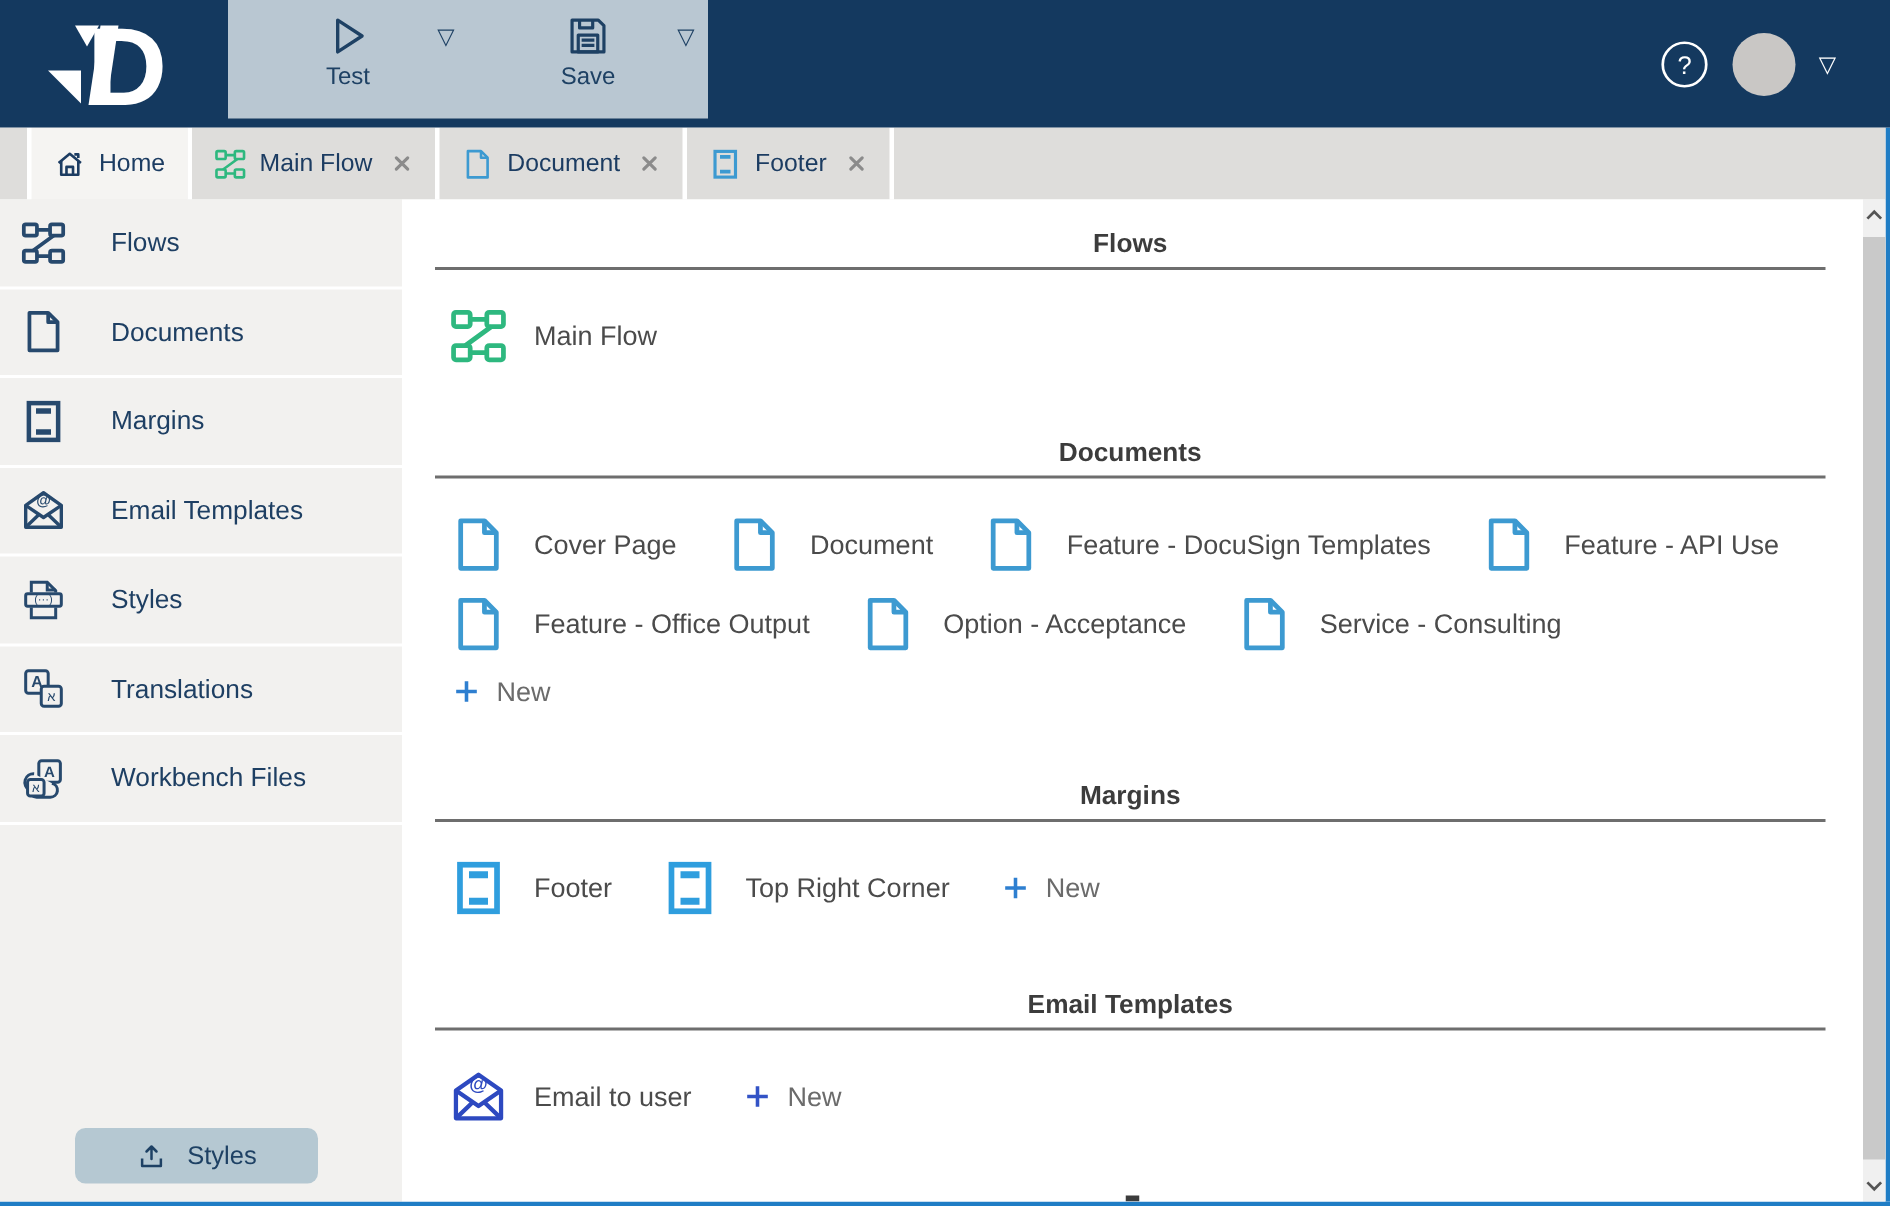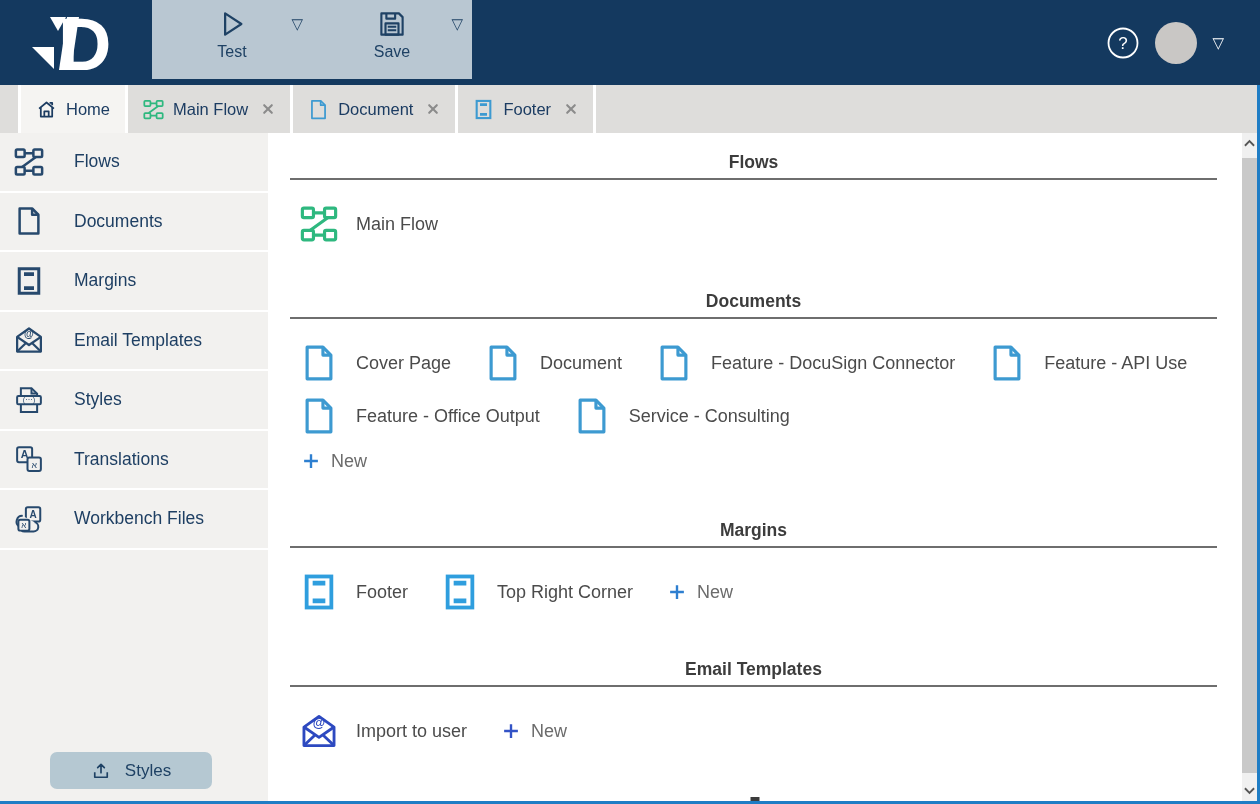--- a/index.html
+++ b/index.html
@@ -304,41 +304,50 @@
                     </span>
                     <span class="item-label">Document</span>
                   </div>
                   <div class="item">
                     <span class="item-icon" style="color: rgb(61, 154, 209);">
                       <svg viewBox="0 0 24 24" fill="none" stroke="currentColor" stroke-width="2" stroke-linejoin="round">
                         <path d="M4.5 2h10l5 5v15h-15z"></path>
                         <path d="M14.5 2v5h5"></path>
                       </svg>
                     </span>
-                    <span class="item-label">Feature - DocuSign Connector</span>
+                    <span class="item-label">Feature - DocuSign Templates</span>
                   </div>
                   <div class="item">
                     <span class="item-icon" style="color: rgb(61, 154, 209);">
                       <svg viewBox="0 0 24 24" fill="none" stroke="currentColor" stroke-width="2" stroke-linejoin="round">
                         <path d="M4.5 2h10l5 5v15h-15z"></path>
                         <path d="M14.5 2v5h5"></path>
                       </svg>
                     </span>
                     <span class="item-label">Feature - API Use</span>
                   </div>
                 </div>
                 <div class="row">
                   <div class="item">
                     <span class="item-icon" style="color: rgb(61, 154, 209);">
                       <svg viewBox="0 0 24 24" fill="none" stroke="currentColor" stroke-width="2" stroke-linejoin="round">
                         <path d="M4.5 2h10l5 5v15h-15z"></path>
                         <path d="M14.5 2v5h5"></path>
                       </svg>
                     </span>
                     <span class="item-label">Feature - Office Output</span>
+                  </div>
+                  <div class="item">
+                    <span class="item-icon" style="color: rgb(61, 154, 209);">
+                      <svg viewBox="0 0 24 24" fill="none" stroke="currentColor" stroke-width="2" stroke-linejoin="round">
+                        <path d="M4.5 2h10l5 5v15h-15z"></path>
+                        <path d="M14.5 2v5h5"></path>
+                      </svg>
+                    </span>
+                    <span class="item-label">Option - Acceptance</span>
                   </div>
                   <div class="item">
                     <span class="item-icon" style="color: rgb(61, 154, 209);">
                       <svg viewBox="0 0 24 24" fill="none" stroke="currentColor" stroke-width="2" stroke-linejoin="round">
                         <path d="M4.5 2h10l5 5v15h-15z"></path>
                         <path d="M14.5 2v5h5"></path>
                       </svg>
                     </span>
                     <span class="item-label">Service - Consulting</span>
                   </div>
@@ -395,21 +404,21 @@
               <div class="rows">
                 <div class="row">
                   <div class="item">
                     <span class="item-icon" style="color: rgb(45, 73, 192);">
                       <svg viewBox="0 0 24 24" fill="none" stroke="currentColor" stroke-width="1.8" stroke-linejoin="round">
                         <path d="M2.5 9.5L12 2.8l9.5 6.7v11.7h-19z"></path>
                         <path d="M2.5 9.5L12 16l9.5-6.5M2.5 21.2L10 14M21.5 21.2L14 14"></path>
                         <text x="12" y="9.4" font-size="8" font-weight="bold" text-anchor="middle" fill="currentColor" stroke="none" font-family="Liberation Sans, sans-serif">@</text>
                       </svg>
                     </span>
-                    <span class="item-label">Import to user</span>
+                    <span class="item-label">Email to user</span>
                   </div>
                   <div class="new-button">
                     <span class="new-plus" style="color: rgb(51, 83, 198);">
                       <svg viewBox="0 0 24 24" fill="none" stroke="currentColor" stroke-width="2.6">
                         <path d="M12 4.5v15M4.5 12h15"></path>
                       </svg>
                     </span>
                     <span class="new-label">New</span>
                   </div>
                 </div>

